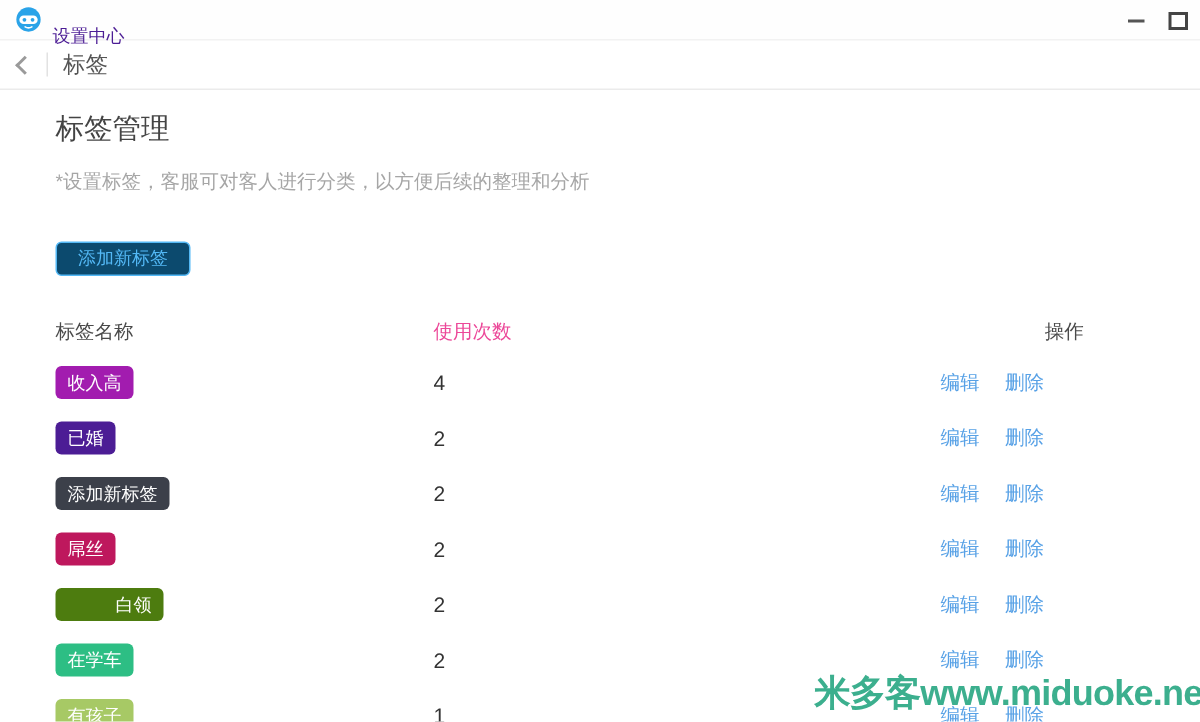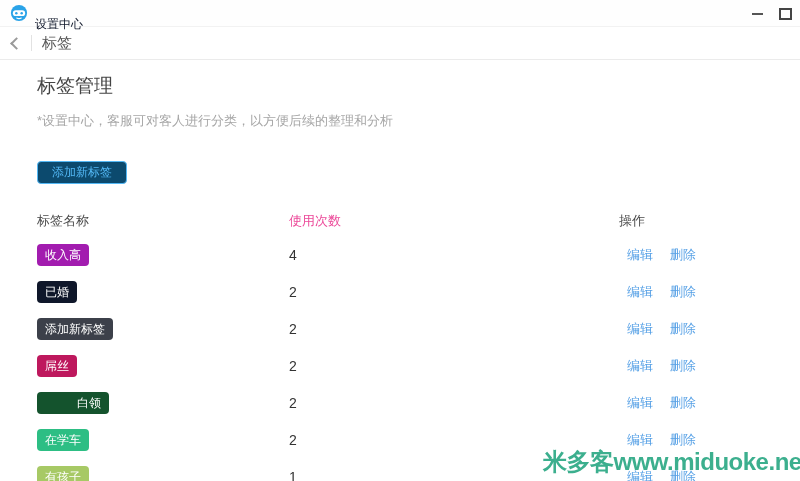--- a/index.html
+++ b/index.html
@@ -7,21 +7,21 @@
     font-family: "Liberation Sans", "DejaVu Sans", sans-serif; }
 
   
   .frag { position: absolute; top: 0; }
 
   
   .titlebar { position: relative; height: 27px; background: #fefefe;
     display: flex; align-items: center; padding-left: 10px;
     border-bottom: 1px solid #f2f2f2; }
   .app-icon { width: 18px; height: 18px; margin-right: 7px; flex: 0 0 auto; }
-  .titlebar-title { font-size: 12px; color: #0f172a; margin-top: 22px; }
+  .titlebar-title { font-size: 12px; color: #4c1d95; margin-top: 22px; }
   .win-controls { position: absolute; right: 8px; top: 0; height: 27px;
     display: flex; align-items: center; gap: 16px; }
   .btn-min { width: 11px; height: 27px; position: relative; cursor: pointer; }
   .btn-min::after { content: ""; position: absolute; left: 0; top: 13px;
     width: 11px; height: 2px; background: #555; }
   .btn-max { width: 13px; height: 12px; border: 2px solid #444; cursor: pointer; }
 
   
   .navbar { height: 33px; background: #fff; display: flex; align-items: center;
     border-bottom: 1px solid #ebebeb; padding-left: 10px; }
@@ -39,21 +39,21 @@
     border: 1px solid #53b8f5; color: #53b8f5; font-size: 12px;
     padding: 2px 14px; border-radius: 4px; cursor: pointer;
     font-family: inherit; }
 
   
   .tag-table { margin-top: 22px; }
   .t-row { display: flex; align-items: center; height: 37px; gap: 37px; }
   .t-head { height: 30px; font-size: 13px; color: #4a4a4a; }
   .col-name { width: 215px; flex: 0 0 auto; }
   .col-count { width: 293px; flex: 0 0 auto; font-size: 14px; color: #333; }
-  .col-actions { flex: 1 1 auto; }
+  .col-actions { flex: 1 1 auto; text-align: center; }
   .t-head .col-count { font-size: 13px; color: #ec4899; }
   .tag-pill { display: inline-block; color: #fff; font-size: 12px;
     padding: 5px 8px; border-radius: 4px; line-height: 1; }
   .row-actions { padding-left: 8px; display: flex; gap: 17px; }
   .action-link { font-size: 13px; color: #57a1e6; text-decoration: none;
     cursor: pointer; }
 
   
   .watermark { position: absolute; left: 543px; top: 446px; z-index: 5;
     font-size: 24px; font-weight: 600; letter-spacing: -0.5px;
@@ -84,42 +84,42 @@
 </div>
 
 <div class="navbar">
   <div class="back-chevron"></div>
   <div class="nav-divider"></div>
   <span class="nav-title">标签</span>
 </div>
 
 <div class="content">
   <div class="section-title">标签管理</div>
-  <div class="section-subtitle">*设置中心，客服可对客人进行分类，以方便后续的整理和分析</div>
+  <div class="section-subtitle">*设置标签，客服可对客人进行分类，以方便后续的整理和分析</div>
 
   <button class="add-btn" style="color: rgb(83, 184, 245); border-color: rgb(83, 184, 245);">添加新标签</button>
 
   <div class="tag-table">
     <div class="t-row t-head">
       <div class="col-name">标签名称</div>
       <div class="col-count">使用次数</div>
       <div class="col-actions">操作</div>
     </div>
 
     <div class="t-row">
       <div class="col-name"><span class="tag-pill" style="background-color: #a21caf;">收入高</span></div>
       <div class="col-count">4</div>
       <div class="col-actions row-actions">
         <a class="action-link" style="color: rgb(87, 161, 230);">编辑</a>
         <a class="action-link" style="color: rgb(87, 161, 230);">删除</a>
       </div>
     </div>
 
     <div class="t-row">
-      <div class="col-name"><span class="tag-pill" style="background-color: #0f172a;">已婚</span></div>
+      <div class="col-name"><span class="tag-pill" style="background-color: #4c1d95;">已婚</span></div>
       <div class="col-count">2</div>
       <div class="col-actions row-actions">
         <a class="action-link" style="color: rgb(87, 161, 230);">编辑</a>
         <a class="action-link" style="color: rgb(87, 161, 230);">删除</a>
       </div>
     </div>
 
     <div class="t-row">
       <div class="col-name"><span class="tag-pill" style="background-color: rgb(60, 64, 74);">添加新标签</span></div>
       <div class="col-count">2</div>
@@ -132,21 +132,21 @@
     <div class="t-row">
       <div class="col-name"><span class="tag-pill" style="background-color: #be185d;">屌丝</span></div>
       <div class="col-count">2</div>
       <div class="col-actions row-actions">
         <a class="action-link" style="color: rgb(87, 161, 230);">编辑</a>
         <a class="action-link" style="color: rgb(87, 161, 230);">删除</a>
       </div>
     </div>
 
     <div class="t-row">
-      <div class="col-name"><span class="tag-pill" style="background-color: #14532d; padding-left: 40px;">白领</span></div>
+      <div class="col-name"><span class="tag-pill" style="background-color: #4d7c0f; padding-left: 40px;">白领</span></div>
       <div class="col-count">2</div>
       <div class="col-actions row-actions">
         <a class="action-link" style="color: rgb(87, 161, 230);">编辑</a>
         <a class="action-link" style="color: rgb(87, 161, 230);">删除</a>
       </div>
     </div>
 
     <div class="t-row">
       <div class="col-name"><span class="tag-pill" style="background-color: rgb(45, 190, 132);">在学车</span></div>
       <div class="col-count">2</div>

